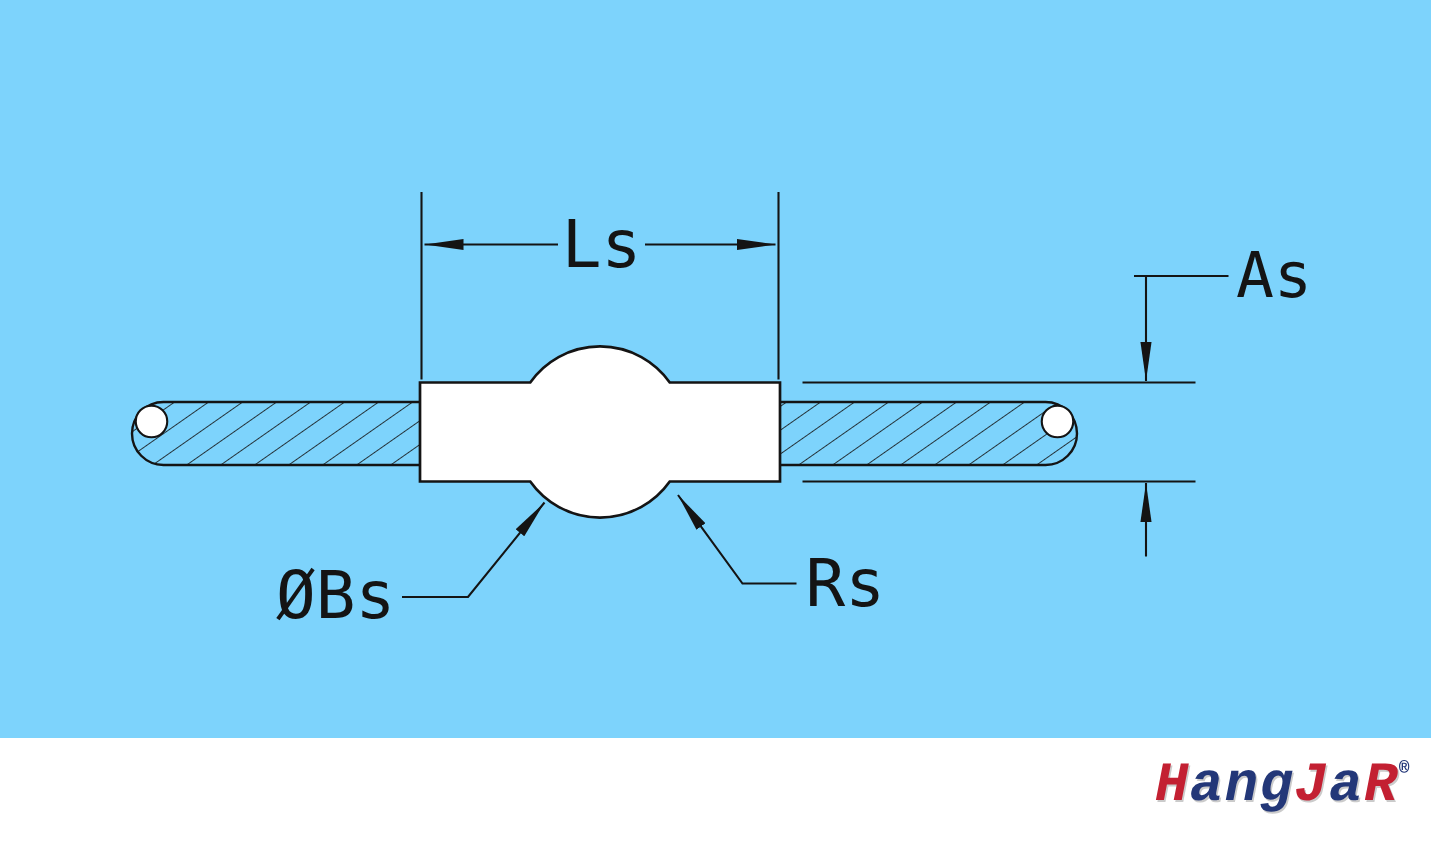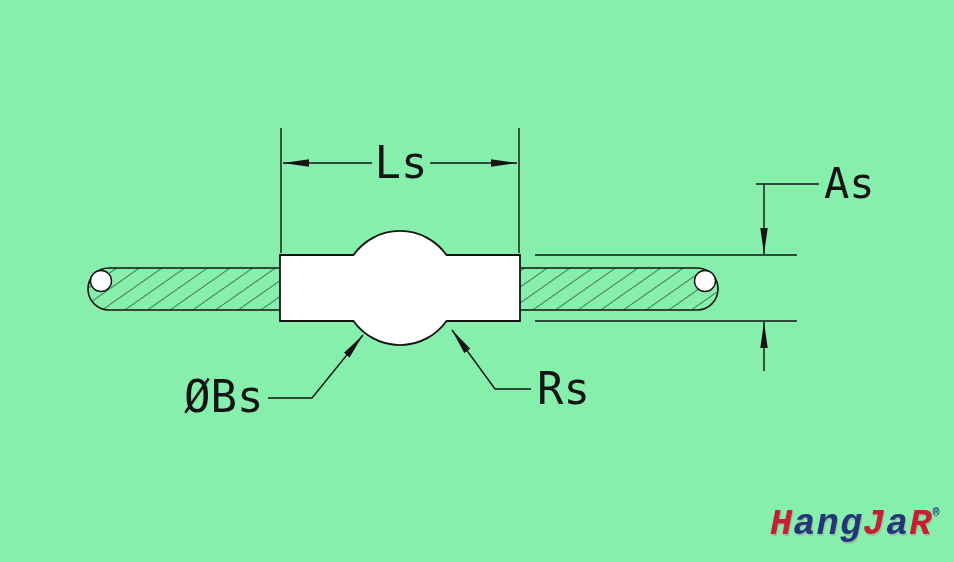--- a/index.html
+++ b/index.html
@@ -1,17 +1,17 @@
 <!DOCTYPE html>
 <html><head>
 <meta charset="utf-8">
 <style>
   html,body{margin:0;padding:0;background:#fff;}
   body{width:954px;height:562px;overflow:hidden;}
-  .stage{position:relative;width:954px;height:562px;background:#86efac;}
+  .stage{position:relative;width:954px;height:492px;background:#7dd3fc;}
   .stage svg{position:absolute;left:0;top:0;}
   .dim-text{
     font-family:"DejaVu Sans Mono","Liberation Mono",monospace;
     fill:#141414;
   }
   .logo{
     position:absolute;left:770px;top:506px;width:180px;
     font-family:Liberation Mono, monospace;
     font-style:italic;font-weight:bold;
     font-size:37px;line-height:1;letter-spacing:1px;white-space:nowrap;

